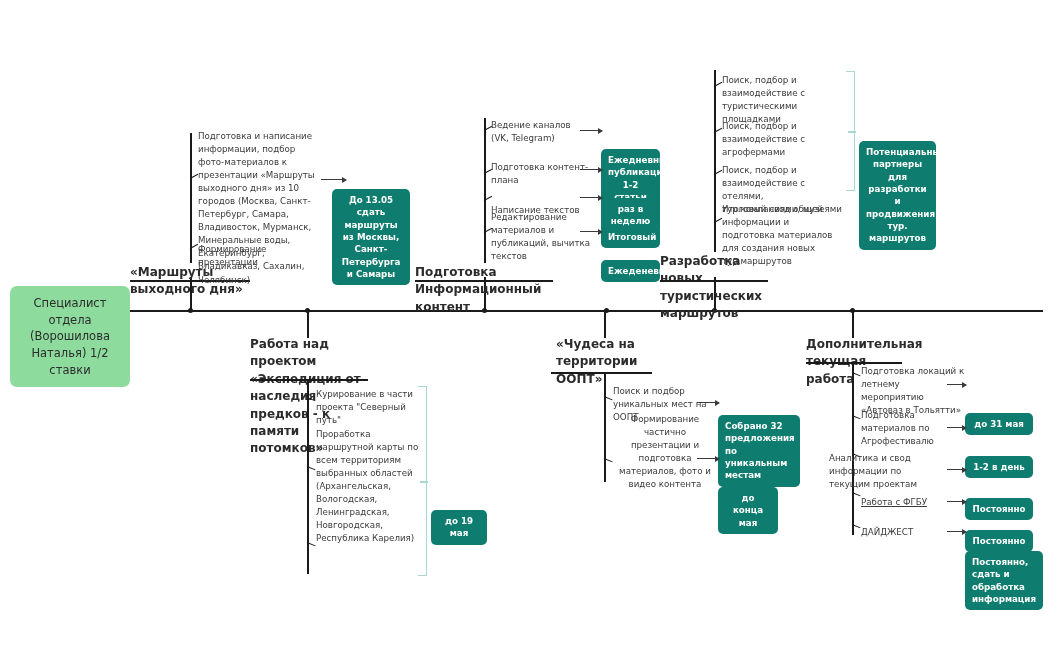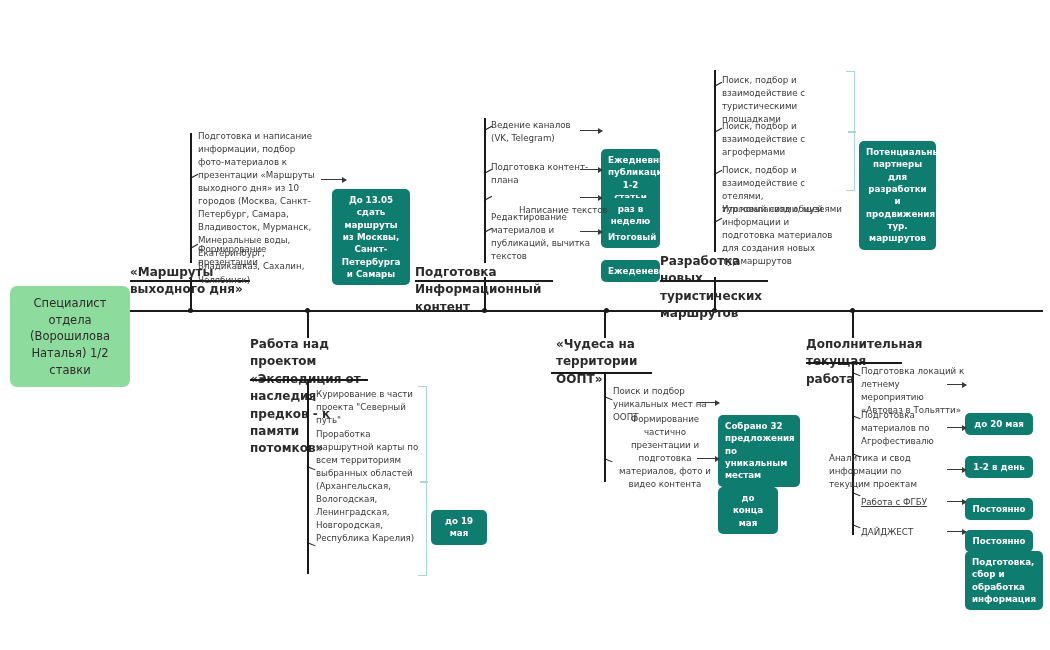--- a/index.html
+++ b/index.html
@@ -122,21 +122,21 @@
   </div>
 
   <div class="abs leaf" style="left:491px;top:161px;width:100px;">
     <span>Подготовка контент-плана</span>
   </div>
   <div class="abs arrow" style="left:580px;top:169px;width:22px;"></div>
   <div class="abs chip center" style="left:601px;top:161px;width:59px;">
     <span>раз в неделю</span>
   </div>
 
-  <div class="abs leaf" style="left:491px;top:204px;width:100px;margin-left:28px;">
+  <div class="abs leaf" style="left:491px;top:204px;width:100px;">
     <span>Написание текстов</span>
   </div>
   <div class="abs arrow" style="left:580px;top:197px;width:22px;"></div>
   <div class="abs chip center" style="left:601px;top:189px;width:59px;">
     <span>Итоговый</span>
   </div>
 
   <div class="abs leaf" style="left:491px;top:211px;width:100px;">
     <span>Редактирование материалов и публикаций, вычитка текстов</span>
   </div>
@@ -237,21 +237,21 @@
   <div class="abs tick" style="left:852px;top:415px;transform:rotate(22deg);"></div>
   <div class="abs tick" style="left:852px;top:453px;transform:rotate(22deg);"></div>
   <div class="abs tick" style="left:852px;top:492px;transform:rotate(22deg);"></div>
   <div class="abs tick" style="left:852px;top:524px;transform:rotate(22deg);"></div>
 
   <div class="abs leaf" style="left:861px;top:365px;width:104px;">
     <span>Подготовка локаций к летнему мероприятию «Автоваз в Тольятти»</span>
   </div>
   <div class="abs arrow" style="left:947px;top:384px;width:19px;"></div>
   <div class="abs chip center" style="left:965px;top:376px;width:68px;">
-    <span>до 20 мая</span>
+    <span>до 31 мая</span>
   </div>
 
   <div class="abs leaf" style="left:861px;top:409px;width:104px;">
     <span>Подготовка материалов по Агрофестивалю</span>
   </div>
   <div class="abs arrow" style="left:947px;top:427px;width:19px;"></div>
   <div class="abs chip center" style="left:965px;top:419px;width:68px;">
     <span>1-2 в день</span>
   </div>
 
@@ -269,16 +269,16 @@
   <div class="abs arrow" style="left:947px;top:501px;width:19px;"></div>
   <div class="abs chip center" style="left:965px;top:493px;width:68px;">
     <span>Постоянно</span>
   </div>
 
   <div class="abs leaf" style="left:861px;top:526px;width:104px;">
     <span>ДАЙДЖЕСТ</span>
   </div>
   <div class="abs arrow" style="left:947px;top:531px;width:19px;"></div>
   <div class="abs chip" style="left:965px;top:514px;width:78px;">
-    <span>Подготовка, сбор и обработка информация</span>
+    <span>Постоянно, сдать и обработка информация</span>
   </div>
 
 </div>
 
 </body></html>

